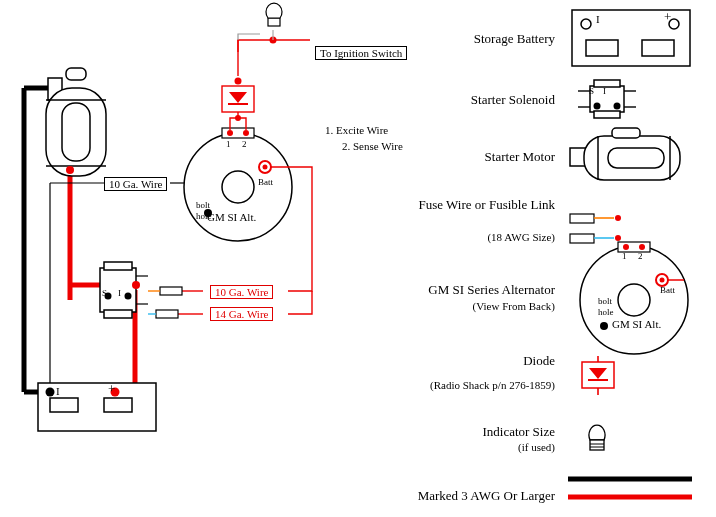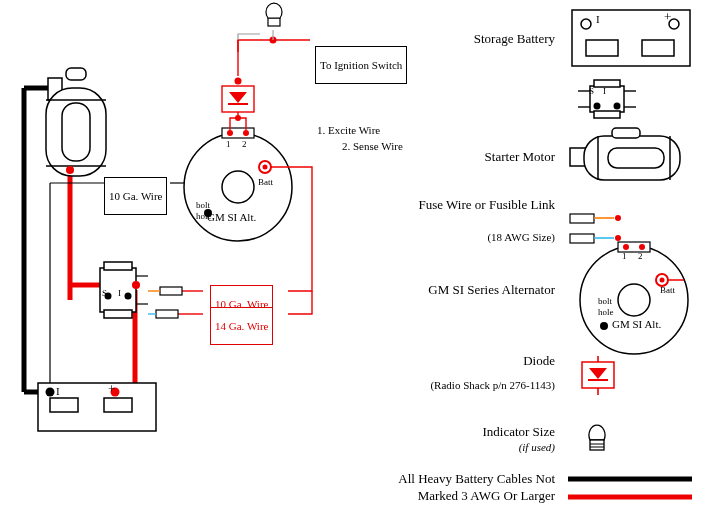--- a/index.html
+++ b/index.html
@@ -24,21 +24,21 @@
     line-height: 1.15;
   }
   .lbl.small { font-size: 11px; }
   .lbl.tiny { font-size: 9px; }
   .boxlbl {
     font-family: "Liberation Serif", serif;
     font-size: 11px;
     color: #000;
     border: 1px solid #000;
     background: #fff;
-    padding: 12px 4px;
+    padding: 0 4px;
     white-space: nowrap;
   }
   .boxlbl.red {
     color: #e00000;
     border-color: #e00000;
   }
   .rt { text-align: right; }
   svg { display: block; }
 </style>
 </head>
@@ -122,21 +122,21 @@
     <path d="M 238 40 L 238 52" stroke="#ee0000" stroke-width="1.4" fill="none"></path>
     <path d="M 238 40 L 238 34 L 260 34" stroke="#999999" stroke-width="1.2" fill="none"></path>
 
     <rect x="268" y="18" width="12" height="8" fill="#fff" stroke="#000" stroke-width="1.2"></rect>
     <path d="M 268 18 a 8 9 0 1 1 12 0 z" fill="#fff" stroke="#000" stroke-width="1.2"></path>
 
   </svg>
 
   <div class="abs boxlbl" style="left:315px; top:46px;">To Ignition Switch</div>
 
-  <div class="abs lbl small" style="left:317px; top:124px;text-align:center;">1. Excite Wire</div>
+  <div class="abs lbl small" style="left:325px; top:124px;text-align:center;">1. Excite Wire</div>
   <div class="abs lbl small" style="left:342px; top:140px;">2. Sense Wire</div>
 
   <div class="abs lbl tiny" style="left:226px; top:139px;">1</div>
   <div class="abs lbl tiny" style="left:242px; top:139px;">2</div>
 
   <div class="abs boxlbl" style="left:104px; top:177px;">10 Ga. Wire</div>
 
   <div class="abs lbl tiny" style="left:196px; top:200px;">bolt</div>
   <div class="abs lbl tiny" style="left:196px; top:211px;">hole</div>
   <div class="abs lbl small" style="left:207px; top:211px;">GM SI Alt.</div>
@@ -155,20 +155,21 @@
   <svg class="abs" style="left:570px; top:8px;" width="122" height="60">
     <rect x="2" y="2" width="118" height="56" fill="#fff" stroke="#000" stroke-width="1.5"></rect>
     <circle cx="16" cy="16" r="5" fill="#fff" stroke="#000" stroke-width="1.5"></circle>
     <circle cx="104" cy="16" r="5" fill="#fff" stroke="#000" stroke-width="1.5"></circle>
     <rect x="16" y="32" width="32" height="16" fill="#fff" stroke="#000" stroke-width="1.5"></rect>
     <rect x="72" y="32" width="32" height="16" fill="#fff" stroke="#000" stroke-width="1.5"></rect>
   </svg>
   <div class="abs lbl small" style="left:596px; top:13px;">I</div>
   <div class="abs lbl" style="left:664px; top:10px;">+</div>
 
+  <div class="abs lbl rt" style="left:410px; top:93px; width:145px;">Starter Solenoid</div>
   <svg class="abs" style="left:572px; top:78px;" width="70" height="42">
     <rect x="18" y="8" width="34" height="26" fill="#fff" stroke="#000" stroke-width="1.5"></rect>
     <rect x="22" y="2" width="26" height="7" fill="#fff" stroke="#000" stroke-width="1.5"></rect>
     <rect x="22" y="33" width="26" height="7" fill="#fff" stroke="#000" stroke-width="1.5"></rect>
     <circle cx="25" cy="28" r="3.5" fill="#000"></circle>
     <circle cx="45" cy="28" r="3.5" fill="#000"></circle>
     <line x1="52" y1="13" x2="64" y2="13" stroke="#000" stroke-width="1.4"></line>
     <line x1="52" y1="29" x2="64" y2="29" stroke="#000" stroke-width="1.4"></line>
     <line x1="6" y1="13" x2="18" y2="13" stroke="#000" stroke-width="1.4"></line>
     <line x1="6" y1="29" x2="18" y2="29" stroke="#000" stroke-width="1.4"></line>
@@ -191,57 +192,57 @@
   <svg class="abs" style="left:568px; top:210px;" width="80" height="40">
     <rect x="2" y="4" width="24" height="9" fill="#fff" stroke="#000" stroke-width="1.2"></rect>
     <line x1="26" y1="8" x2="46" y2="8" stroke="#ff7f00" stroke-width="1.6"></line>
     <circle cx="50" cy="8" r="3" fill="#ee0000"></circle>
     <rect x="2" y="24" width="24" height="9" fill="#fff" stroke="#000" stroke-width="1.2"></rect>
     <line x1="26" y1="28" x2="46" y2="28" stroke="#33bbee" stroke-width="1.6"></line>
     <circle cx="50" cy="28" r="3" fill="#ee0000"></circle>
   </svg>
 
   <div class="abs lbl rt" style="left:388px; top:283px; width:167px;">GM SI Series Alternator</div>
+  <div class="abs lbl small rt" style="left:408px; top:300px; width:147px;">(View From Back)</div>
   <svg class="abs" style="left:572px; top:238px;" width="124" height="124">
     <circle cx="62" cy="62" r="54" fill="#fff" stroke="#000" stroke-width="1.5"></circle>
     <circle cx="62" cy="62" r="16" fill="#fff" stroke="#000" stroke-width="1.5"></circle>
     <circle cx="32" cy="88" r="4" fill="#000"></circle>
     <rect x="46" y="4" width="32" height="10" fill="#fff" stroke="#000" stroke-width="1.2"></rect>
     <circle cx="54" cy="9" r="3" fill="#ee0000"></circle>
     <circle cx="70" cy="9" r="3" fill="#ee0000"></circle>
     <circle cx="90" cy="42" r="6" fill="none" stroke="#ee0000" stroke-width="2"></circle>
     <circle cx="90" cy="42" r="2.5" fill="#ee0000"></circle>
     <line x1="96" y1="42" x2="112" y2="42" stroke="#ee0000" stroke-width="1.5"></line>
   </svg>
   <div class="abs lbl tiny" style="left:622px; top:251px;">1</div>
   <div class="abs lbl tiny" style="left:638px; top:251px;">2</div>
   <div class="abs lbl tiny" style="left:598px; top:296px;">bolt</div>
   <div class="abs lbl tiny" style="left:598px; top:307px;">hole</div>
   <div class="abs lbl small" style="left:612px; top:318px;">GM SI Alt.</div>
   <div class="abs lbl tiny" style="left:660px; top:285px;">Batt</div>
 
   <div class="abs lbl rt" style="left:420px; top:354px; width:135px;">Diode</div>
-  <div class="abs lbl small rt" style="left:382px; top:379px; width:173px;">(Radio Shack p/n 276-1143)</div>
+  <div class="abs lbl small rt" style="left:382px; top:379px; width:173px;">(Radio Shack p/n 276-1859)</div>
   <svg class="abs" style="left:576px; top:356px;" width="44" height="40">
     <line x1="22" y1="0" x2="22" y2="6" stroke="#ee0000" stroke-width="1.6"></line>
     <rect x="6" y="6" width="32" height="26" fill="#fff" stroke="#ee0000" stroke-width="1.5"></rect>
     <polygon points="13,12 31,12 22,23" fill="#ee0000"></polygon>
     <line x1="12" y1="24" x2="32" y2="24" stroke="#ee0000" stroke-width="2"></line>
     <line x1="22" y1="32" x2="22" y2="39" stroke="#ee0000" stroke-width="1.6"></line>
   </svg>
 
   <div class="abs lbl rt" style="left:420px; top:425px; width:135px;">Indicator Size</div>
-  <div class="abs lbl small rt" style="left:420px; top:441px; width:135px;font-style:italic;">(if used)</div>
+  <div class="abs lbl small rt" style="left:420px; top:441px; width:135px;">(if used)</div>
   <svg class="abs" style="left:580px; top:418px;" width="36" height="40">
     <path d="M 10 22 a 8 10 0 1 1 14 0 z" fill="#fff" stroke="#000" stroke-width="1.3"></path>
     <rect x="10" y="22" width="14" height="10" fill="#fff" stroke="#000" stroke-width="1.3"></rect>
     <line x1="10" y1="26" x2="24" y2="26" stroke="#000" stroke-width="1"></line>
     <line x1="10" y1="29" x2="24" y2="29" stroke="#000" stroke-width="1"></line>
   </svg>
 
-  <div class="abs lbl rt" style="left:360px; top:472px; width:195px;">All Heavy Battery Cables Not</div>
   <div class="abs lbl rt" style="left:360px; top:489px; width:195px;">Marked 3 AWG Or Larger</div>
   <svg class="abs" style="left:566px; top:470px;" width="130" height="40">
     <line x1="2" y1="9" x2="126" y2="9" stroke="#000" stroke-width="5"></line>
     <line x1="2" y1="27" x2="126" y2="27" stroke="#ee0000" stroke-width="5"></line>
   </svg>
 
 </div>
 
 </body></html>

